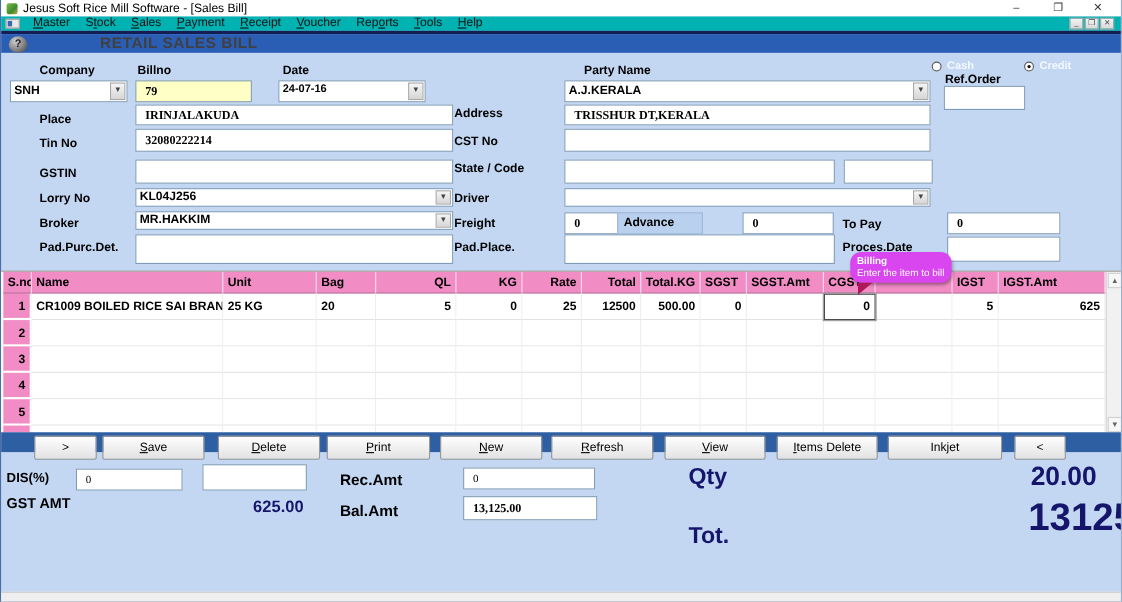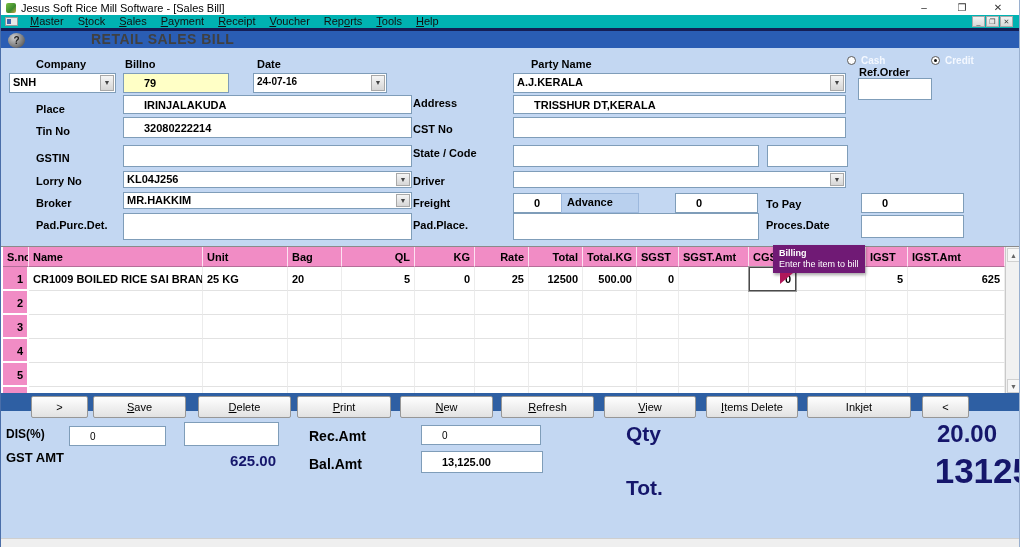--- a/index.html
+++ b/index.html
@@ -32,21 +32,21 @@
   .appheader { position:absolute; left:0; top:31px; width:100%; height:17px; background:#2a5db4; }
   .help-ball { position:absolute; left:7px; top:33px; width:17px; height:15px; border-radius:50%;
     background:radial-gradient(circle at 35% 30%, #cfcfcf, #6a6a6a 70%, #3a3a3a);
     color:#222; font-weight:bold; font-size:10px; text-align:center; line-height:15px; }
   .page-title { position:absolute; left:90px; top:31px; height:17px; line-height:17px;
     color:#404040; font-weight:bold; font-size:14px; letter-spacing:.5px; }
   
   .lbl { position:absolute; font-weight:bold; font-size:11px; color:#000; white-space:nowrap; }
   .lbl-lt { color:#f4f8ff; font-size:10px; }
   .txt { position:absolute; border:1px solid #7f9db9; background:#fff; color:#000;
-    font-family:Liberation Sans, sans-serif; font-size:11px; font-weight:bold; padding:1px 20px; }
+    font-family:Liberation Serif, serif; font-size:11px; font-weight:bold; padding:1px 8px; }
   .yellow { background:#ffffc6; }
   .combo { position:absolute; border:1px solid #7f9db9; background:#fff; }
   .combo .val { position:absolute; left:3px; top:2px; font-size:11px; font-weight:bold; white-space:nowrap; }
   .combo .arrow { position:absolute; right:1px; top:1px; bottom:1px; width:14px;
     background:linear-gradient(#f5f5f5,#d6d6d6); border:1px solid #a8a8a8;
     font-size:7px; color:#444; text-align:center; line-height:13px; }
   .advbox { position:absolute; background:#b9d0ee; border:1px solid #9cb8dd; text-align:left;
     font-weight:bold; font-size:11px; padding:2px 0 0 5px; }
   .radio { position:absolute; width:9px; height:9px; border-radius:50%; background:#fdfdfd; border:1px solid #5a5a5a; }
   .radio.sel::after { content:""; position:absolute; left:2px; top:2px; width:3px; height:3px;
@@ -61,22 +61,22 @@
     padding:0 4px; border-right:1px solid #ececec; border-bottom:1px solid #e2e2e2;
     overflow:hidden; white-space:nowrap; background:#fff; }
   .gc.sno { background:#f18cc5; border-right:2px solid #fff; border-bottom:2px solid #fff; }
   .gc.focus { border:1px solid #4a4a4a; outline:1px solid #9a9a9a; line-height:22px; z-index:2; }
   .vscroll { position:absolute; right:0; top:0; width:15px; height:147px; background:#f1f1f1;
     border-left:1px solid #c9c9c9; }
   .varrow { position:absolute; left:1px; width:13px; height:14px; background:#f7f7f7; border:1px solid #d0d0d0;
     color:#666; font-size:7px; text-align:center; line-height:13px; }
   .va-up { top:1px; } .va-down { bottom:1px; }
   
-  .tooltip { position:absolute; left:772px; top:245px; width:92px; background:#701a75; color:#fff;
-    border-radius:0; padding:3px 6px 4px 6px; z-index:10; box-shadow:1px 2px 3px rgba(0,0,0,.35); }
+  .tooltip { position:absolute; left:772px; top:229px; width:92px; background:#d946ef; color:#fff;
+    border-radius:10px; padding:3px 6px 4px 6px; z-index:10; box-shadow:1px 2px 3px rgba(0,0,0,.35); }
   .tooltip .tt-title { font-size:9px; font-weight:bold; margin-bottom:1px; }
   .tooltip .tt-text { font-size:9px; white-space:nowrap; }
   .tooltip::after { content:""; position:absolute; top:100%; left:7px; width:0; height:0;
     border-top:11px solid #b0175a; border-right:13px solid transparent; }
   
   .toolstrip { position:absolute; left:0; top:393px; width:100%; height:18px; background:#2e5fa3; }
   .tbtn { position:absolute; top:396px; height:22px; background:linear-gradient(#fefefe,#e2e2e2);
     border:1px solid #979797; border-radius:2px; font-size:11px; color:#000; text-align:center;
     line-height:20px; font-family:"Liberation Sans",sans-serif; }
   

